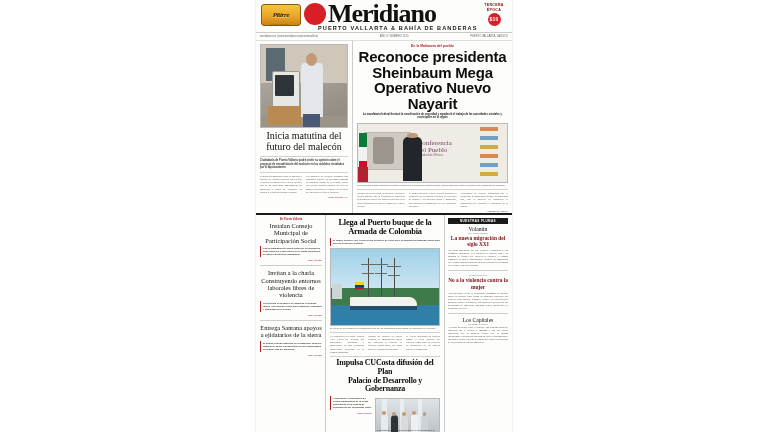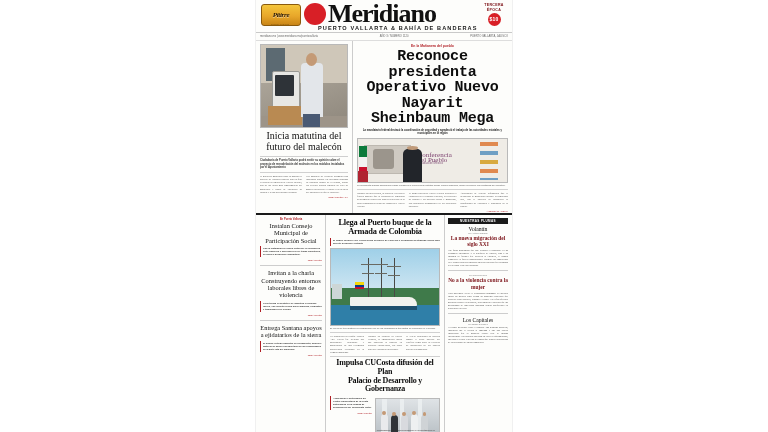--- a/index.html
+++ b/index.html
@@ -103,21 +103,21 @@
   .byline{
     font-family:"Liberation Sans",sans-serif;font-size:2.4px;color:#b01e24;
     text-align:right;margin-top:2px;
   }
   
   .kicker-main{
     font-family:"Liberation Sans",sans-serif;font-size:3.4px;color:#b01e24;
     font-weight:bold;text-align:center;margin-bottom:1px;
   }
   .head-main{
-    font-family:Liberation Mono, monospace;font-weight:bold;
+    font-family:Liberation Sans, sans-serif;font-weight:bold;
     font-size:15px;line-height:15.5px;color:#0d0d0d;text-align:center;
     letter-spacing:-.2px;
   }
   .deck-main{
     font-family:"Liberation Sans",sans-serif;font-size:2.6px;line-height:3.4px;
     color:#222;font-weight:bold;text-align:center;margin:2px 2px 3px;
   }
   .photo-conf{height:74px;background:#ded9d2;}
   .pc-backdrop{position:absolute;left:0;top:0;right:0;bottom:0;background:#efece6;}
   .pc-art{position:absolute;left:4%;top:14%;width:30%;height:62%;background:#cfcac2;border:1px solid #bdb8b0;}
@@ -253,22 +253,22 @@
         <div class="bodytext">El gobierno municipal puso en marcha el proceso de consulta pública para definir el destino del malecón de Puerto Vallarta, una de las obras más emblemáticas del municipio y punto de encuentro de turistas y residentes durante décadas.</div>
         <div class="bodytext">Los módulos de votación permanecerán instalados durante las próximas semanas en distintos puntos de la ciudad, donde los vecinos podrán registrar su voto de manera presencial y conocer los detalles del anteproyecto que se presentó.</div>
       </div>
       <div class="byline">REDACCIÓN / PV</div>
     </div>
 
     <div class="col-main">
       <div class="kicker-main">En la Mañanera del pueblo</div>
       <div class="head-main">
         <div>Reconoce presidenta</div>
+        <div>Sheinbaum Mega</div>
         <div>Operativo Nuevo Nayarit</div>
-        <div>Sheinbaum Mega</div>
       </div>
       <div class="deck-main">La mandataria federal destacó la coordinación de seguridad y agradeció el trabajo de las autoridades estatales y municipales en la región</div>
       <div class="photo photo-conf">
         <div class="pc-backdrop"></div>
         <div class="pc-art"></div>
         <div class="pc-artfig"></div>
         <div class="pc-orn"></div>
         <div class="pc-flag"></div>
         <div class="pc-text1">Conferencia</div>
         <div class="pc-text1" style="top:38%">del Pueblo</div>

